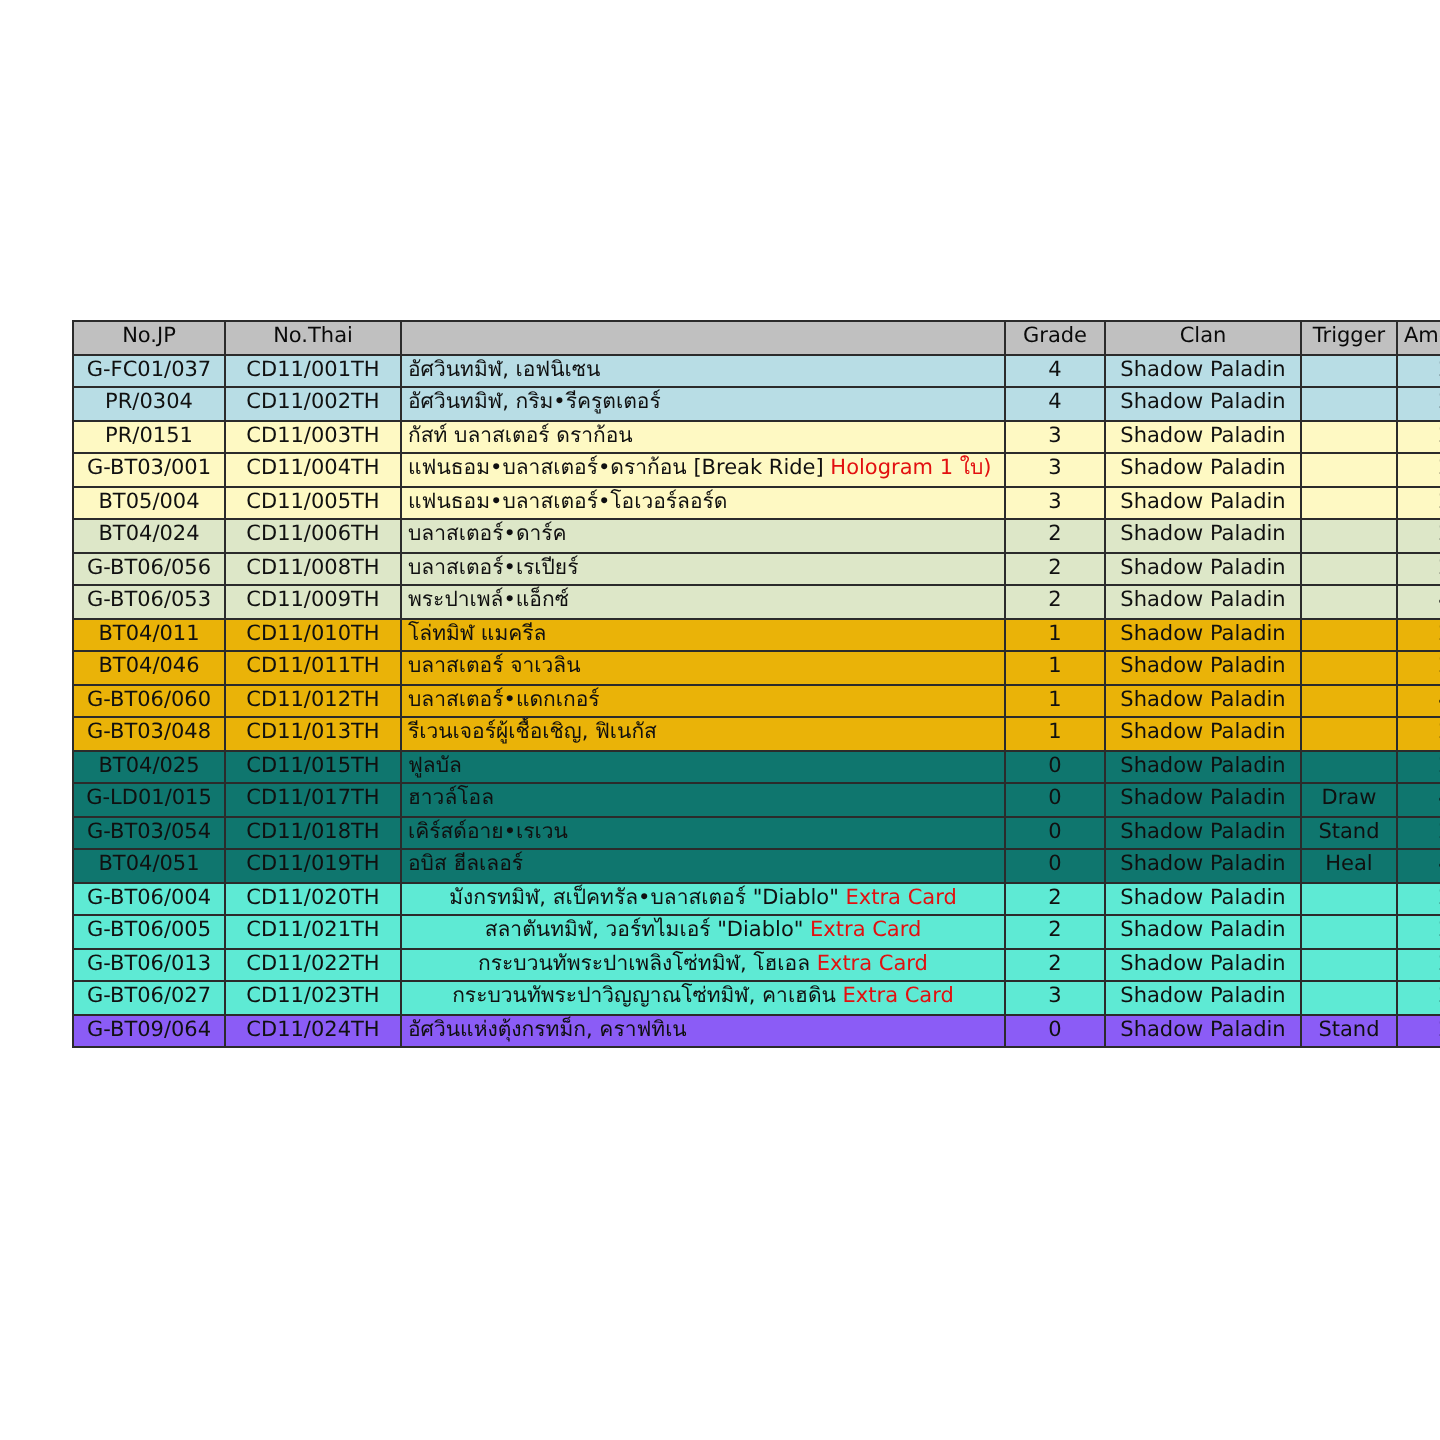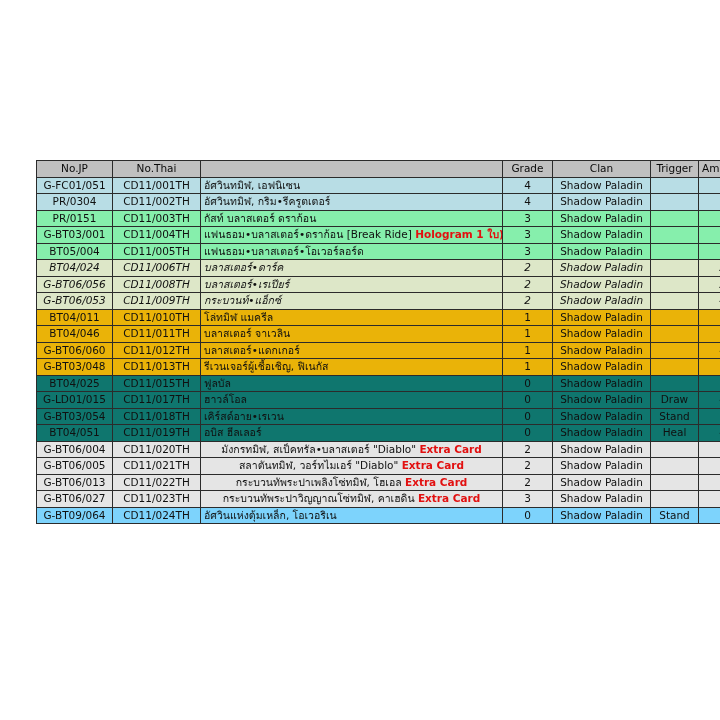--- a/index.html
+++ b/index.html
@@ -48,28 +48,28 @@
   col.c-clan   { width: 98px; }
   col.c-trig   { width: 48px; }
   col.c-amt    { width: 48px; }
 
   td.nojp, td.nothai, td.grade, td.trig, td.amt { text-align: center; }
   td.clan { text-align: center; }
   td.name { text-align: left; }
 
   
   tr.band-blue   td { background: #b8dde5; }
-  tr.band-pink   td { background: #86efac; }
-  tr.band-green  td { background: #dde7c8; font-style: italic; }
+  tr.band-pink   td { background: #fef9c3; }
+  tr.band-green  td { background: #dde7c8; }
   tr.band-purple td { background: #eab308; }
   tr.band-peach  td { background: #0f766e; }
-  tr.band-yellow td { background: #e5e5e5; text-align: center; }
-  tr.band-orange td { background: #7dd3fc; }
-
-  .hl-red { color: #e21010; font-weight: bold; }
+  tr.band-yellow td { background: #5eead4; text-align: center; }
+  tr.band-orange td { background: #8b5cf6; }
+
+  .hl-red { color: #e21010; font-weight: normal; }
 </style>
 </head>
 <body>
 
 <div id="sheet-wrap">
   <table class="card-table">
     <colgroup>
       <col class="c-nojp">
         <col class="c-nothai">
         <col class="c-name">
@@ -84,21 +84,21 @@
         <th>No.Thai</th>
         <th></th>
         <th>Grade</th>
         <th>Clan</th>
         <th>Trigger</th>
         <th>Amount</th>
       </tr>
     </thead>
     <tbody id="table-body">
         <tr class="band-blue">
-          <td class="nojp">G-FC01/051</td>
+          <td class="nojp">G-FC01/037</td>
           <td class="nothai">CD11/001TH</td>
           <td class="name"><span>อัศวินทมิฬ, เอฟนิเซน</span></td>
           <td class="grade">4</td>
           <td class="clan">Shadow Paladin</td>
           <td class="trig"></td>
           <td class="amt">2</td>
         </tr>
         <tr class="band-blue">
           <td class="nojp">PR/0304</td>
           <td class="nothai">CD11/002TH</td>
@@ -149,21 +149,21 @@
           <td class="nothai">CD11/008TH</td>
           <td class="name"><span>บลาสเตอร์•เรเปียร์</span></td>
           <td class="grade">2</td>
           <td class="clan">Shadow Paladin</td>
           <td class="trig"></td>
           <td class="amt">2</td>
         </tr>
         <tr class="band-green">
           <td class="nojp">G-BT06/053</td>
           <td class="nothai">CD11/009TH</td>
-          <td class="name"><span>กระบวนท์•แอ็กซ์</span></td>
+          <td class="name"><span>พระปาเพล์•แอ็กซ์</span></td>
           <td class="grade">2</td>
           <td class="clan">Shadow Paladin</td>
           <td class="trig"></td>
           <td class="amt">4</td>
         </tr>
         <tr class="band-purple">
           <td class="nojp">BT04/011</td>
           <td class="nothai">CD11/010TH</td>
           <td class="name"><span>โล่ทมิฬ แมครีล</span></td>
           <td class="grade">1</td>
@@ -266,21 +266,21 @@
           <td class="nothai">CD11/023TH</td>
           <td class="name"><span>กระบวนทัพระปาวิญญาณโซ่ทมิฬ, คาเฮดิน </span><span class="hl-red">Extra Card</span></td>
           <td class="grade">3</td>
           <td class="clan">Shadow Paladin</td>
           <td class="trig"></td>
           <td class="amt">2</td>
         </tr>
         <tr class="band-orange">
           <td class="nojp">G-BT09/064</td>
           <td class="nothai">CD11/024TH</td>
-          <td class="name"><span>อัศวินแห่งตุ้มเหล็ก, โอเวอริเน</span></td>
+          <td class="name"><span>อัศวินแห่งตุ้งกรทม็ก, คราฟทิเน</span></td>
           <td class="grade">0</td>
           <td class="clan">Shadow Paladin</td>
           <td class="trig">Stand</td>
           <td class="amt">2</td>
         </tr>
       </tbody>
   </table>
 </div>
 
 </body></html>

